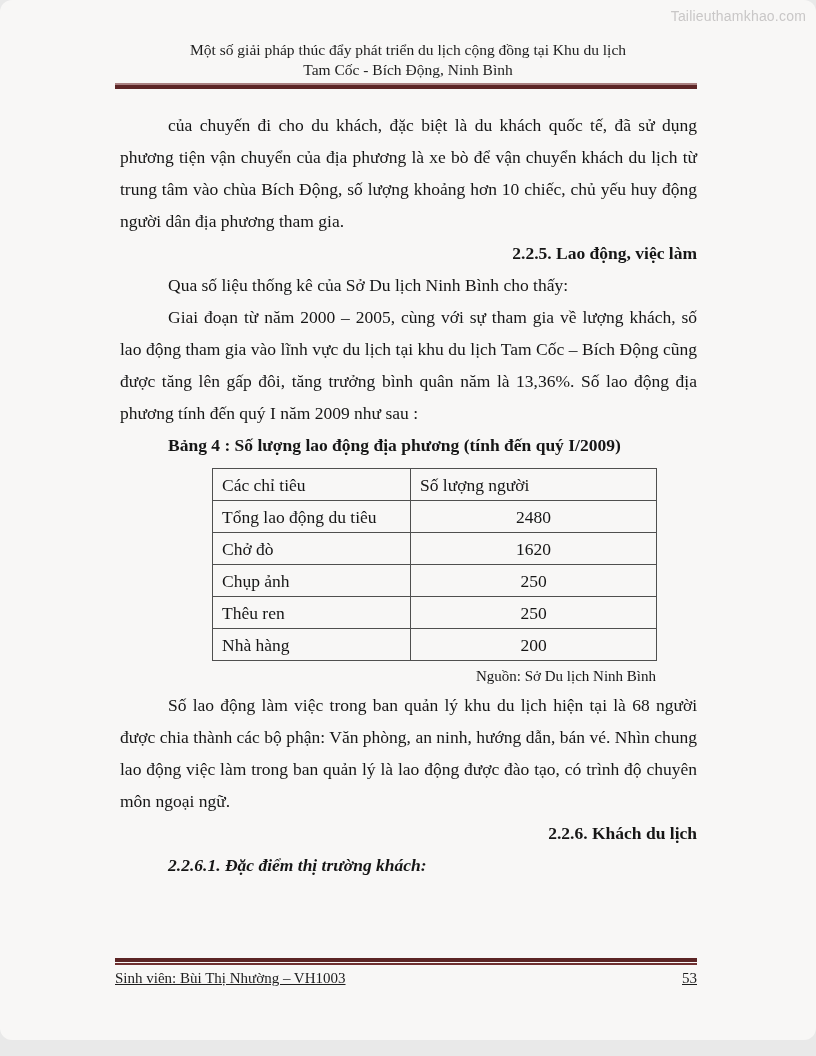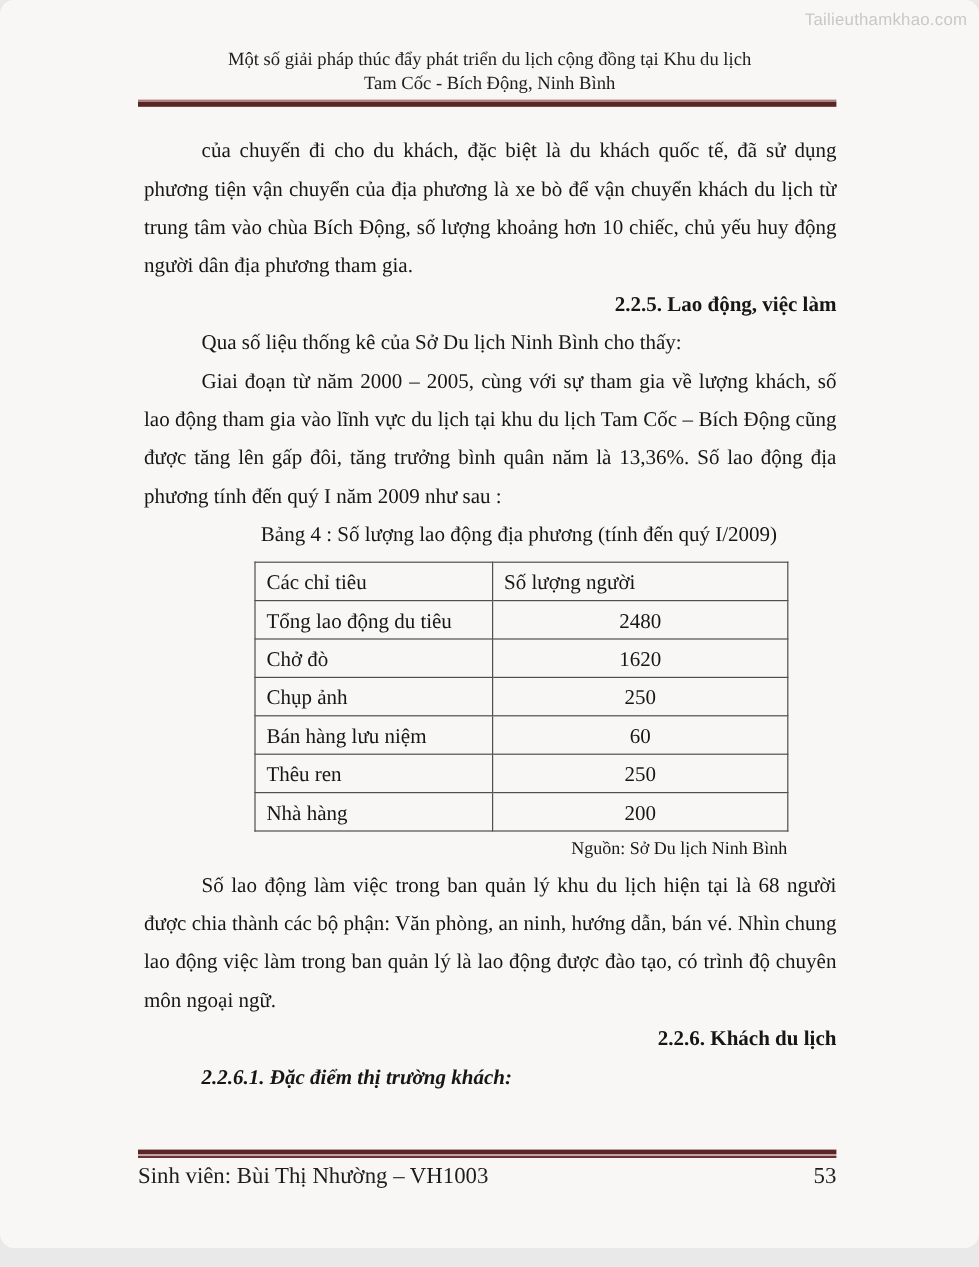--- a/index.html
+++ b/index.html
@@ -33,22 +33,21 @@
     margin:20px 119px 0 120px;
     font-size:17.5px;
     line-height:32px;
     text-align:justify;
   }
   .content p { margin:0; text-indent:48px; }
   .heading-bold { font-weight:bold; text-indent:48px; text-align:right; }
   .heading-bold-italic { font-weight:bold; font-style:italic; text-indent:38px; text-align:left; }
 
   .table-caption {
-    font-weight:normal;
-    text-align:center;
+    font-weight:bold;
     text-indent:0;
     margin:0;
   }
   table.data-table {
     border-collapse:collapse;
     margin:7px 0 0 92px;
     width:444px;
     table-layout:fixed;
   }
   table.data-table td {
@@ -78,23 +77,24 @@
   .footer {
     position:absolute;
     left:115px; right:119px; top:958px;
   }
   .footer-rule .thick { height:4px; background:#5c2525; }
   .footer-rule .gap   { height:1px; background:transparent; }
   .footer-rule .thin  { height:2px; background:#6f3030; }
   .footer-row {
     display:flex;
     justify-content:space-between;
-    font-size:19px;
+    font-size:15px;
     padding-top:5px;
     color:#1d1d1d;
+    text-decoration:underline;
   }
 </style>
 </head>
 <body>
 
 <div class="page">
 
   <div class="watermark">Tailieuthamkhao.com</div>
 
   <div class="header">
@@ -133,24 +133,20 @@
         </tr>
         <tr>
           <td>Chở đò</td>
           <td class="num">1620</td>
         </tr>
         <tr>
           <td>Chụp ảnh</td>
           <td class="num">250</td>
         </tr>
         <tr>
-          <td>Bán hàng lưu niệm</td>
-          <td class="num">60</td>
-        </tr>
-        <tr>
           <td>Thêu ren</td>
           <td class="num">250</td>
         </tr>
         <tr>
           <td>Nhà hàng</td>
           <td class="num">200</td>
         </tr>
       </tbody>
     </table>
 

